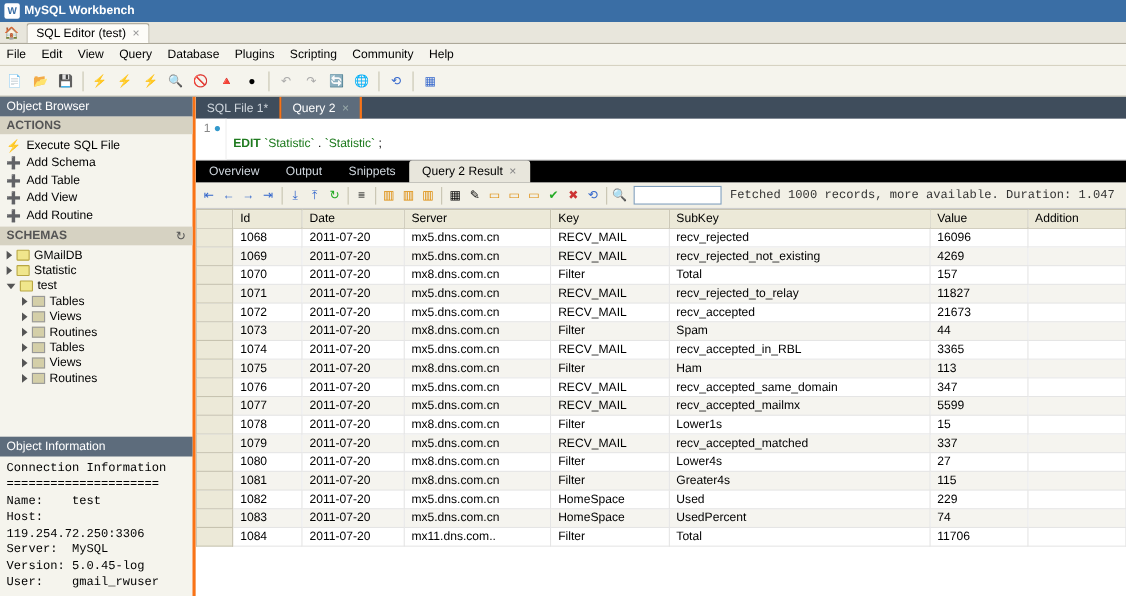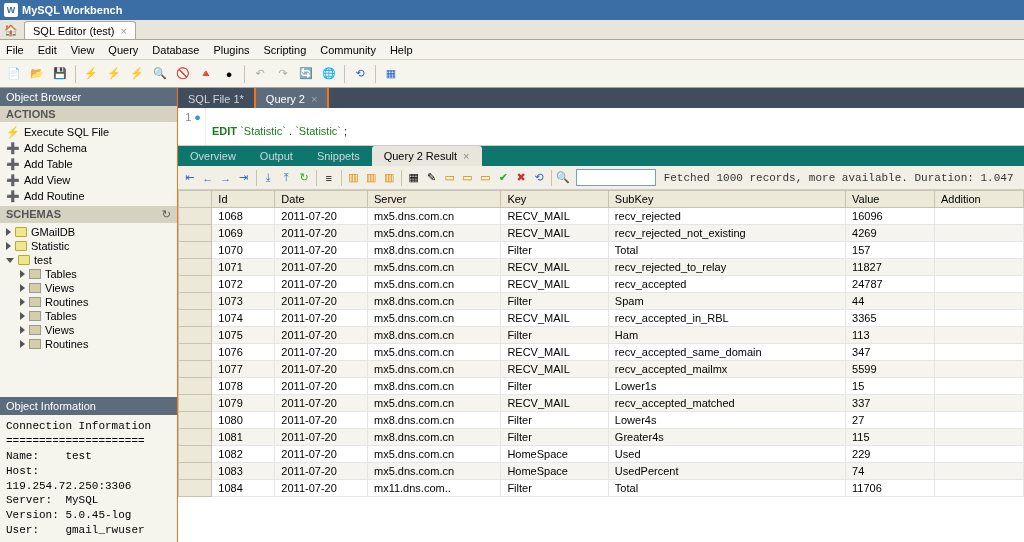--- a/index.html
+++ b/index.html
@@ -9,21 +9,21 @@
 .tab-strip { background: #e8e6dc; height: 20px; display: flex; align-items: flex-end; border-bottom: 1px solid #aca899; }
 .tab-strip .home { width: 22px; height: 18px; display: flex; align-items: center; justify-content: center; }
 .tab-strip .tab { background: #fdfcf8; border: 1px solid #aca899; border-bottom: none; padding: 2px 8px; height: 18px; display: flex; align-items: center; gap: 6px; border-radius: 3px 3px 0 0; margin-left: 2px; margin-top: 40px; }
 .tab-strip .tab .x { color: #999; cursor: pointer; }
 .menubar { background: #f5f4ed; height: 20px; display: flex; align-items: center; padding: 0 6px; gap: 14px; border-bottom: 1px solid #d6d2c2; }
 .menubar span { cursor: default; }
 .toolbar { background: #f5f4ed; height: 28px; display: flex; align-items: center; padding: 0 4px; gap: 3px; border-bottom: 1px solid #aca899; }
 .toolbar .tb { width: 20px; height: 20px; display: flex; align-items: center; justify-content: center; border: 1px solid transparent; border-radius: 2px; }
 .toolbar .sep { width: 1px; height: 18px; background: #c7c3b0; margin: 0 2px; }
 .main { display: flex; height: 454px; }
-.sidebar { width: 178px; background: #f5f4ed; border-right: 1px solid #f97316; display: flex; flex-direction: column; }
+.sidebar { width: 178px; background: #f5f4ed; border-right: 3px solid #f97316; display: flex; flex-direction: column; }
 .panel-head { background: #5d6c7c; color: #fff; padding: 3px 6px; font-size: 11px; display: flex; justify-content: space-between; align-items: center; }
 .panel-subhead { background: #d6d2c2; padding: 2px 6px; font-size: 10px; font-weight: bold; color: #555; display: flex; justify-content: space-between; }
 .panel-subhead .ref { font-weight: normal; }
 .actions { padding: 2px 0; font-family: "Courier New", monospace; font-size: 11px; }
 .actions .item { padding: 2px 6px 2px 24px; position: relative; cursor: default; }
 .actions .item .ic { position: absolute; left: 6px; top: 2px; width: 14px; height: 12px; }
 .tree { padding: 2px 0; flex: 1; overflow: auto; }
 .tree .node { padding: 1px 0 1px 18px; display: flex; align-items: center; gap: 4px; cursor: default; white-space: nowrap; }
 .tree .node.l1 { padding-left: 6px; }
 .tree .node.l2 { padding-left: 20px; }
@@ -36,21 +36,21 @@
 .content { flex: 1; display: flex; flex-direction: column; background: #fff; overflow: hidden; }
 .sql-tabs { background: #3f4d5c; height: 20px; display: flex; align-items: center; }
 .sql-tabs .tab { color: #cfd6dd; padding: 3px 10px; height: 20px; display: flex; align-items: flex-end; gap: 6px; border-right: 2px solid #f97316; cursor: default; }
 .sql-tabs .tab.active { background: #5d6c7c; color: #fff; }
 .sql-tabs .tab .x { color: #9aa; }
 .editor { background: #fff; height: 38px; display: flex; border-bottom: 1px solid #ccc; font-family: Consolas, monospace; font-size: 12px; }
 .gutter { width: 28px; background: #fff; color: #888; text-align: right; padding: 3px 4px; border-right: 1px solid #eee; }
 .editor .code { padding: 3px 6px; margin-top: 14px; }
 .editor .kw { color: #1e7a1e; font-weight: bold; }
 .editor .bt { color: #1e7a1e; }
-.result-tabs { background: #0f766e; height: 20px; display: flex; align-items: center; }
+.result-tabs { background: #000000; height: 20px; display: flex; align-items: center; }
 .result-tabs .tab { color: #cfd6dd; padding: 3px 12px; height: 20px; display: flex; align-items: center; gap: 6px; cursor: default; }
 .result-tabs .tab.active { background: #e8e6dc; color: #000; border-top-left-radius: 3px; border-top-right-radius: 3px; }
 .result-tabs .tab .x { color: #888; }
 .result-toolbar { background: #f2f0e6; height: 24px; display: flex; align-items: center; padding: 0 4px; gap: 2px; border-bottom: 1px solid #ccc; }
 .result-toolbar .tb { width: 20px; height: 18px; display: flex; align-items: center; justify-content: center; border: 1px solid transparent; }
 .result-toolbar .sep { width: 1px; height: 16px; background: #c7c3b0; margin: 0 2px; }
 .result-toolbar .search { border: 1px solid #7f9db9; height: 17px; width: 80px; padding: 0 3px; margin-left: 2px; }
 .result-toolbar .status { margin-left: 6px; color: #333; font-family: "Courier New", monospace; white-space: nowrap; overflow: hidden; }
 .grid { flex: 1; overflow: auto; background: #fff; }
 table { border-collapse: collapse; width: 100%; table-layout: fixed; }
@@ -298,21 +298,21 @@
               <td>11827</td>
               <td></td>
             </tr>
             <tr>
               <td class="rowhead"></td>
               <td>1072</td>
               <td>2011-07-20</td>
               <td>mx5.dns.com.cn</td>
               <td>RECV_MAIL</td>
               <td>recv_accepted</td>
-              <td>24787</td>
+              <td>21673</td>
               <td></td>
             </tr>
             <tr>
               <td class="rowhead"></td>
               <td>1073</td>
               <td>2011-07-20</td>
               <td>mx8.dns.com.cn</td>
               <td>Filter</td>
               <td>Spam</td>
               <td>44</td>

